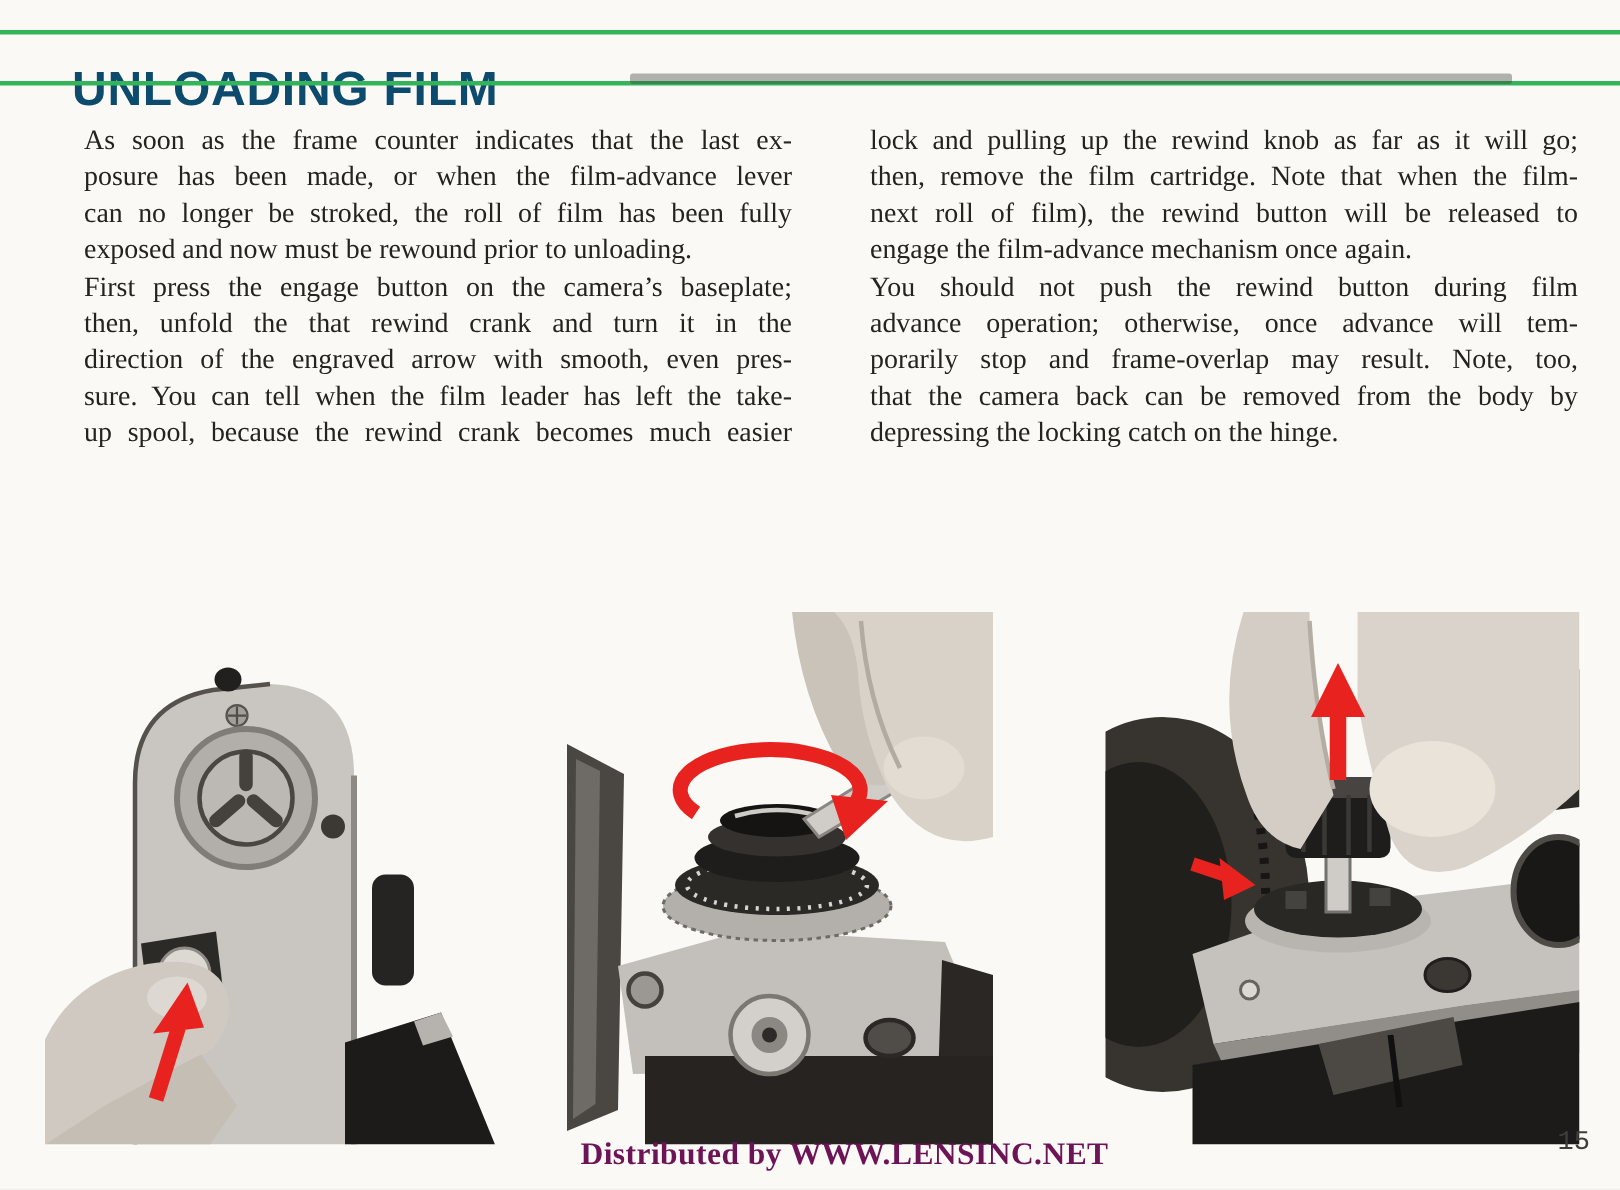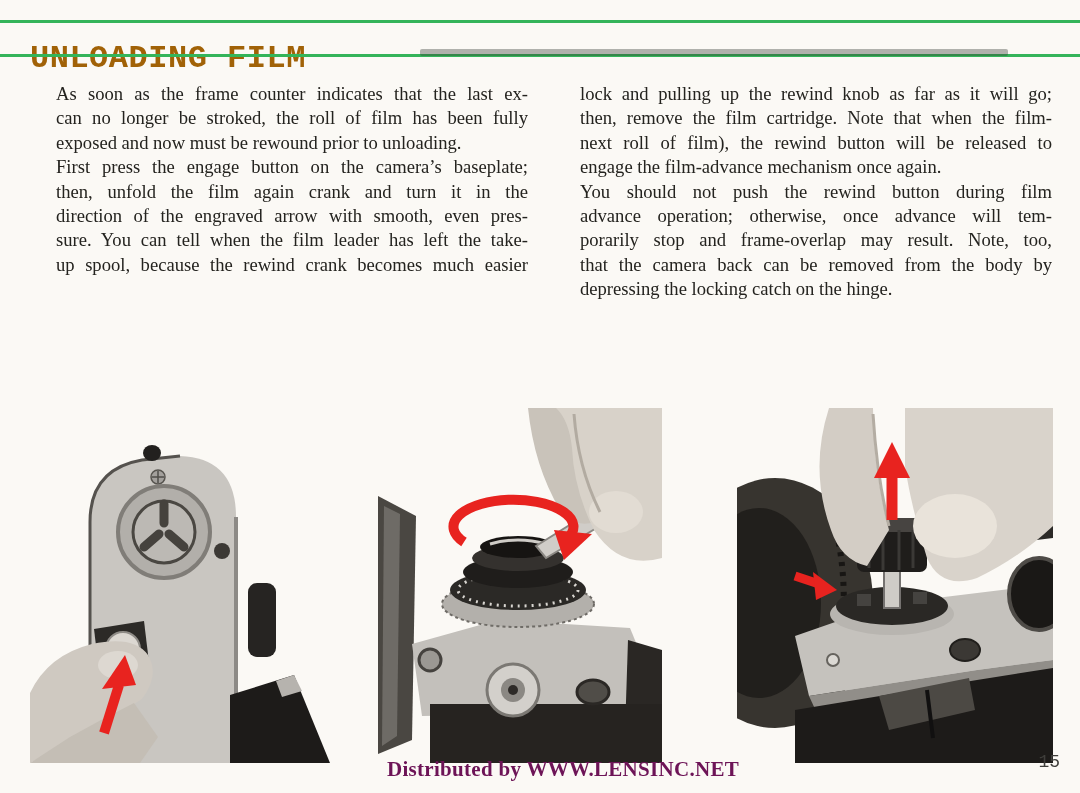--- a/index.html
+++ b/index.html
@@ -11,24 +11,24 @@
     overflow:hidden;
     font-family:"Liberation Serif", serif;
   }
   
   .rule{position:absolute;left:0;width:1080px;background:#34b45a;}
   .rule-top{top:20px;height:3px;}
   .rule-bottom{top:54px;height:3px;}
   .rule-smudge{position:absolute;top:49px;left:420px;width:588px;height:7px;
     background:rgba(55,60,52,0.38);border-radius:2px;}
   .title{
-    position:absolute;left:30px;top:22px;
-    font-family:Liberation Mono, monospace;
+    position:absolute;left:48px;top:22px;
+    font-family:Liberation Sans, sans-serif;
     font-weight:bold;font-size:32px;line-height:32px;
-    color:#a16207;letter-spacing:0.5px;
+    color:#0c4a6e;letter-spacing:0.5px;
   }
   
   .columns{
     position:absolute;left:30px;top:82px;width:1022px;
     display:flex;gap:26px;
     color:#24231f;
   }
   .col{width:498px;font-size:18.6px;line-height:24.4px;}
   .line{text-align:justify;text-align-last:justify;white-space:normal;margin-left:26px;}
   .line.pe{text-align-last:left;}
@@ -58,24 +58,25 @@
 <div class="page">
 
   <div class="rule rule-top"></div>
   <h1 class="title">UNLOADING FILM</h1>
   <div class="rule rule-bottom"></div>
   <div class="rule-smudge"></div>
 
   <div class="columns">
     <div class="col">
         <div class="line">As soon as the frame counter indicates that the last ex-</div>
+        <div class="line">posure has been made, or when the film-advance lever</div>
         <div class="line">can no longer be stroked, the roll of film has been fully</div>
         <div class="line pe">exposed and now must be rewound prior to unloading.</div>
         <div class="line">First press the engage button on the camera’s baseplate;</div>
-        <div class="line">then, unfold the film again crank and turn it in the</div>
+        <div class="line">then, unfold the that rewind crank and turn it in the</div>
         <div class="line">direction of the engraved arrow with smooth, even pres-</div>
         <div class="line">sure. You can tell when the film leader has left the take-</div>
         <div class="line">up spool, because the rewind crank becomes much easier</div>
       </div>
     <div class="col">
         <div class="line">lock and pulling up the rewind knob as far as it will go;</div>
         <div class="line">then, remove the film cartridge. Note that when the film-</div>
         <div class="line">next roll of film), the rewind button will be released to</div>
         <div class="line pe">engage the film-advance mechanism once again.</div>
         <div class="line">You should not push the rewind button during film</div>

